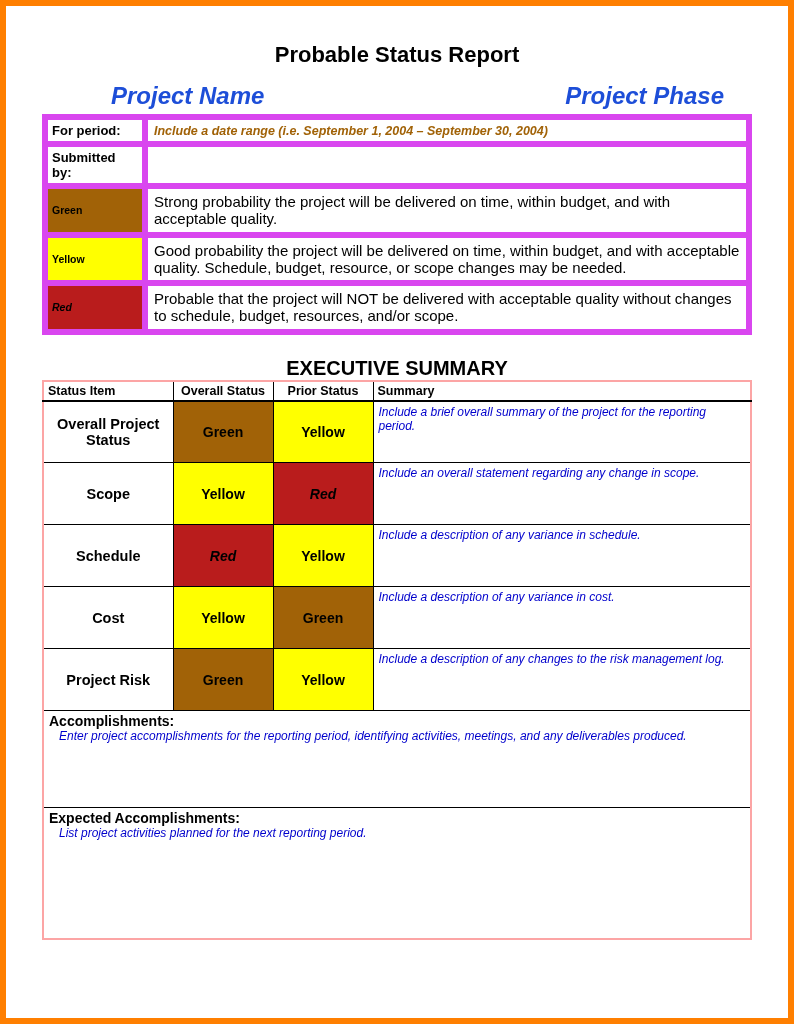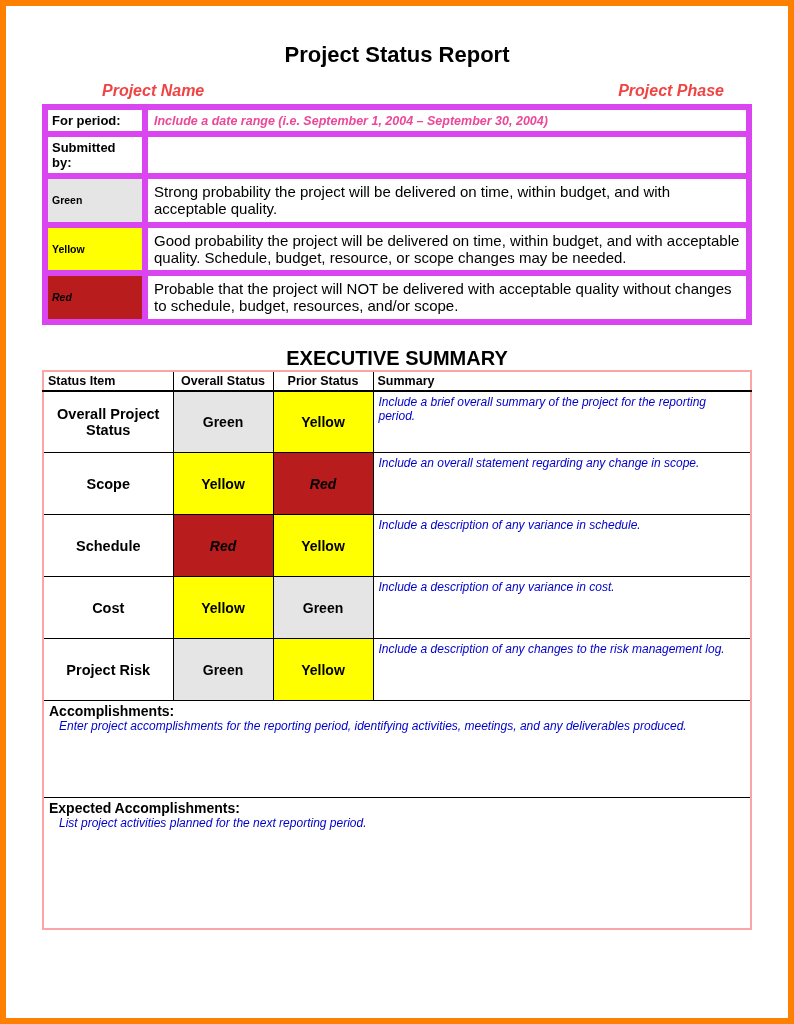--- a/index.html
+++ b/index.html
@@ -25,56 +25,57 @@
     font-size: 22px;
     margin: 8px 0 14px 0;
   }
   .header-row {
     display: flex;
     justify-content: space-between;
     padding: 0 28px 0 60px;
     margin-bottom: 4px;
   }
   .header-label {
-    color: #ef4444;
-    font-style: italic;
-    font-weight: bold;
-    font-size: 16px;
+    color: #1d4ed8;
+    font-style: italic;
+    font-weight: bold;
+    font-size: 24px;
+    margin-left: 9px;
   }
 
   
   table { border-collapse: collapse; width: 100%; }
   .top-table td, .top-table th { border: 6px solid #d946ef; }
   .top-table .label-cell {
     width: 100px;
     font-size: 13px;
     font-weight: bold;
     padding: 3px 4px;
     background: #fff;
   }
   .top-table .period-value {
     font-size: 12.5px;
     font-weight: bold;
     font-style: italic;
-    color: #ec4899;
+    color: #a16207;
     padding: 3px 6px;
   }
   .top-table .submitted-row td.wide { height: 18px; }
   .legend-cell {
     width: 100px;
     font-size: 10.5px;
     font-weight: bold;
     padding: 3px 4px;
   }
   .legend-desc {
     font-size: 15px;
     padding: 4px 6px;
     line-height: 1.15;
   }
-  .bg-green { background: #e5e5e5; }
+  .bg-green { background: #a16207; }
   .bg-yellow { background: #ffff00; }
   .bg-red { background: #b91c1c; font-style: italic; }
 
   
   .exec-title {
     text-align: center;
     font-weight: bold;
     font-size: 20px;
     margin: 22px 0 0 0;
   }
@@ -134,21 +135,21 @@
   }
   .accomp-cell { padding: 0; }
   .accomp-block { height: 96px; }
   .exp-block { height: 130px; }
 </style>
 </head>
 <body>
 
 <div class="outer-frame">
 
-  <div class="page-title">Project Status Report</div>
+  <div class="page-title">Probable Status Report</div>
 
   <div class="header-row">
     <span class="header-label">Project Name</span>
     <span class="header-label">Project Phase</span>
   </div>
 
   <table class="top-table">
     <tbody>
         <tr>
       <td class="label-cell">For period:</td>

